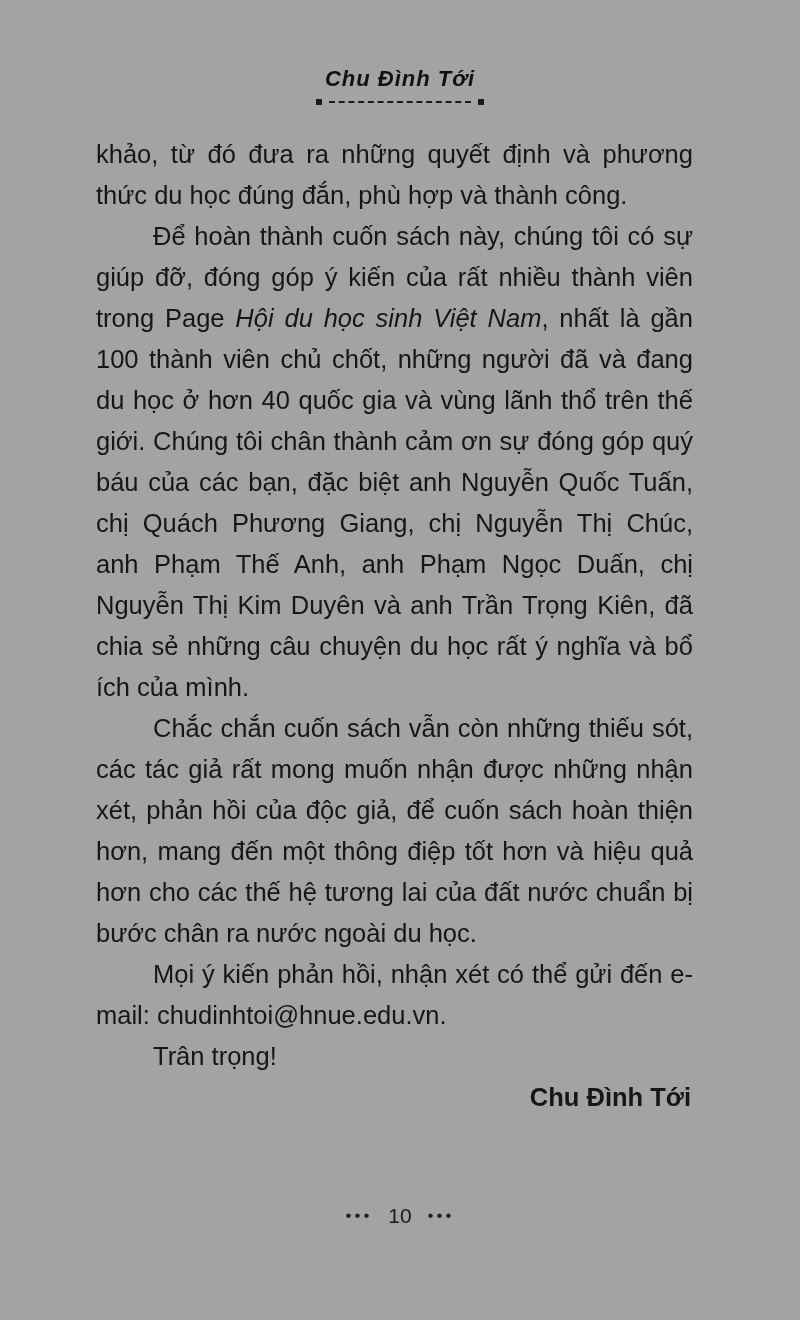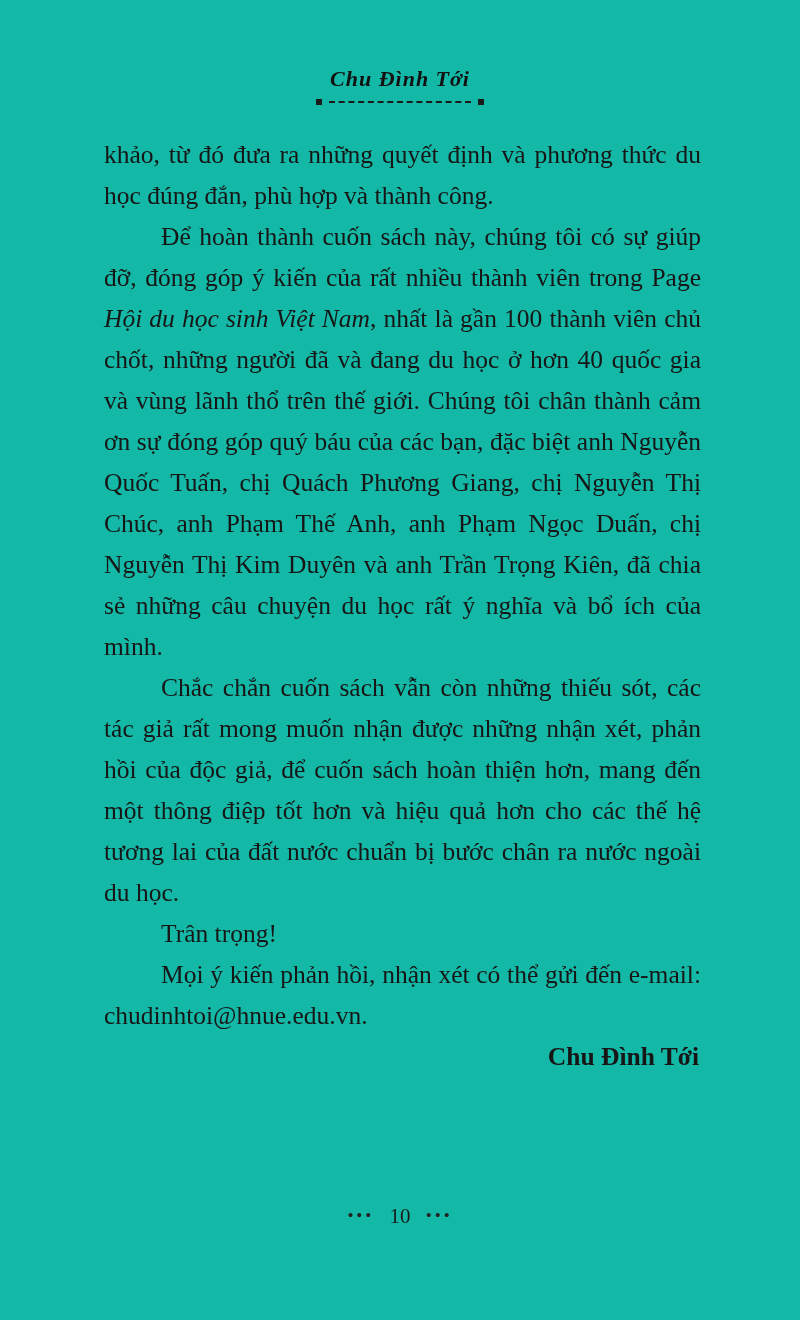--- a/index.html
+++ b/index.html
@@ -2,23 +2,23 @@
 <html><head>
 <meta charset="utf-8">
 <style>
   * { margin: 0; padding: 0; box-sizing: border-box; }
   html, body { background: #ffffff; }
   .page {
     position: relative;
     width: 800px;
     height: 1320px;
     margin: 0 auto;
-    background: #14b8a6;
+    background: #a3a3a3;
     color: #191919;
-    font-family: Liberation Serif, serif;
+    font-family: Liberation Sans, sans-serif;
     overflow: hidden;
   }
 
   
   .running-header {
     position: absolute;
     top: 66px;
     left: 0;
     width: 100%;
     text-align: center;
@@ -47,21 +47,21 @@
   .header-rule .dash {
     flex: 1 1 auto;
     border-top: 2px dashed #1a1a1a;
     height: 0;
   }
 
   
   .content {
     position: absolute;
     top: 134px;
-    left: 104px;
+    left: 96px;
     width: 597px;
     font-size: 25.5px;
     line-height: 41px;
     text-align: justify;
     color: #161616;
   }
   .content p { text-indent: 57px; }
   .content p.no-indent { text-indent: 0; }
   .content em { font-style: italic; }
   .signature {
@@ -108,23 +108,23 @@
     </div>
   </div>
 
   <div class="content">
     <p class="no-indent">khảo, từ đó đưa ra những quyết định và phương thức du học đúng đắn, phù hợp và thành công.</p>
 
     <p><span>Để hoàn thành cuốn sách này, chúng tôi có sự giúp đỡ, đóng góp ý kiến của rất nhiều thành viên trong Page </span><em>Hội du học sinh Việt Nam</em><span>, nhất là gần 100 thành viên chủ chốt, những người đã và đang du học ở hơn 40 quốc gia và vùng lãnh thổ trên thế giới. Chúng tôi chân thành cảm ơn sự đóng góp quý báu của các bạn, đặc biệt anh Nguyễn Quốc Tuấn, chị Quách Phương Giang, chị Nguyễn Thị Chúc, anh Phạm Thế Anh, anh Phạm Ngọc Duấn, chị Nguyễn Thị Kim Duyên và anh Trần Trọng Kiên, đã chia sẻ những câu chuyện du học rất ý nghĩa và bổ ích của mình.</span></p>
 
     <p>Chắc chắn cuốn sách vẫn còn những thiếu sót, các tác giả rất mong muốn nhận được những nhận xét, phản hồi của độc giả, để cuốn sách hoàn thiện hơn, mang đến một thông điệp tốt hơn và hiệu quả hơn cho các thế hệ tương lai của đất nước chuẩn bị bước chân ra nước ngoài du học.</p>
 
+    <p>Mọi ý kiến phản hồi, nhận xét có thể gửi đến e-mail: chudinhtoi@hnue.edu.vn.</p>
+
     <p>Trân trọng!</p>
-
-    <p>Mọi ý kiến phản hồi, nhận xét có thể gửi đến e-mail: chudinhtoi@hnue.edu.vn.</p>
 
     <p class="signature">Chu Đình Tới</p>
   </div>
 
   <div class="footer">
     <span class="ornament">•••</span>
     <span class="folio">10</span>
     <span class="ornament">•••</span>
   </div>
 

